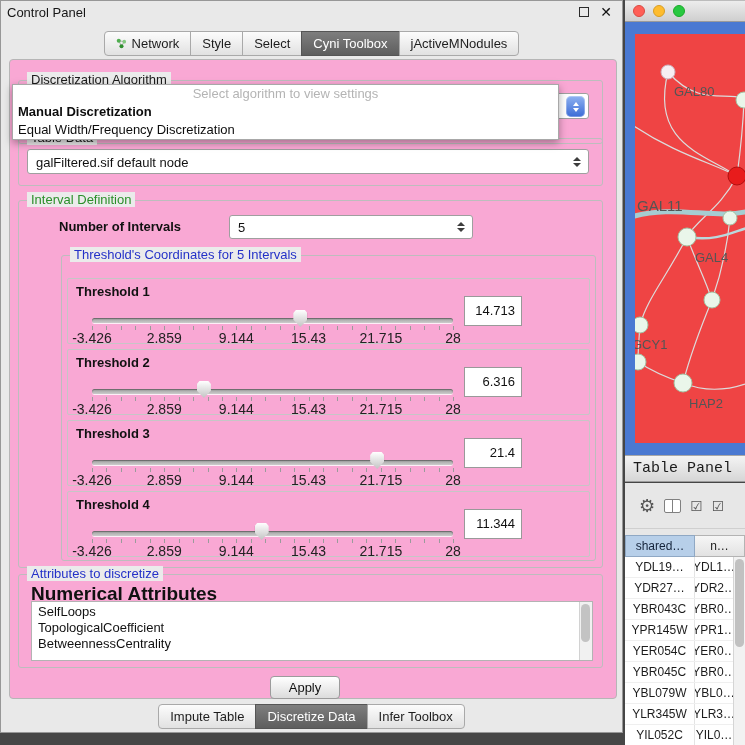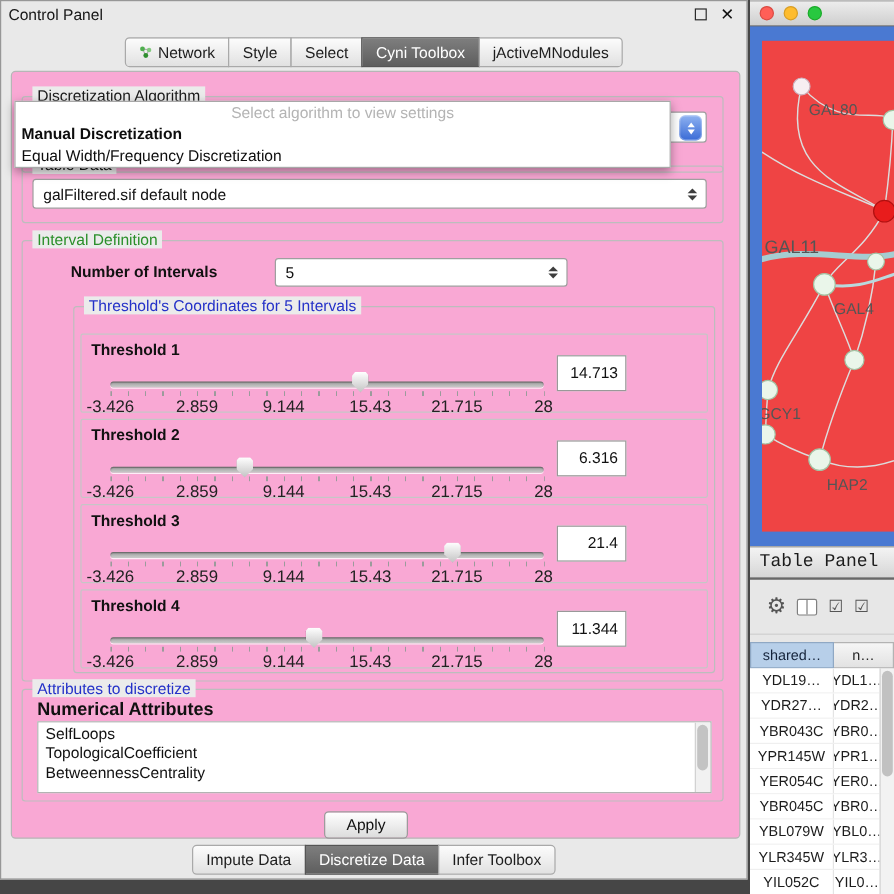--- a/index.html
+++ b/index.html
@@ -102,21 +102,21 @@
     position:absolute; left:24px; top:47px; width:362px; height:4px;
     background:repeating-linear-gradient(90deg,#9b9b9b 0,#9b9b9b 1px,transparent 1px,transparent 14.44px);
   }
   .tick-label { position:absolute; top:51px; transform:translateX(-50%); font-size:14px; color:#222; white-space:nowrap; }
   .t-value {
     position:absolute; left:396px; top:17px; width:58px; height:30px;
     background:#fff; border:1px solid #999; font-size:13px; line-height:28px; text-align:right; padding-right:6px; color:#111;
   }
 
   .attr-group { left:8px; top:514px; width:585px; height:94px; }
-  .attr-title { position:absolute; left:12px; top:8px; font-weight:bold; font-size:15px; color:#111; }
+  .attr-title { position:absolute; left:12px; top:8px; font-weight:bold; font-size:19px; color:#111; }
   .attr-list { position:absolute; left:12px; top:26px; width:562px; height:60px; background:#fff; border:1px solid #b3b3b3; overflow:hidden; }
   .attr-items { padding-top:2px; }
   .attr-item { font-size:13px; line-height:16px; padding-left:6px; color:#111; white-space:nowrap; }
   .list-scrollbar { position:absolute; right:0; top:0; bottom:0; width:13px; background:#f1f1f1; border-left:1px solid #d2d2d2; }
   .list-thumb { margin:2px 1px; width:9px; height:38px; background:#c3c3c3; border-radius:5px; }
 
   .apply-btn {
     position:absolute; left:260px; top:616px; width:70px; height:23px;
     background:linear-gradient(#ffffff,#dcdcdc); border:1px solid #9c9c9c; border-radius:4px;
     font-size:13px; color:#111; font-family:inherit;
@@ -320,21 +320,21 @@
             <div class="list-thumb"></div>
           </div>
         </div>
       </div>
 
       <button class="apply-btn">Apply</button>
     </div>
 
     <div class="bottom-tabbar">
         <div class="cp-tab">
-          <span>Impute Data</span>
+          <span>Impute Table</span>
         </div>
         <div class="cp-tab selected">
           <span>Discretize Data</span>
         </div>
         <div class="cp-tab">
           <span>Infer Toolbox</span>
         </div>
       </div>
   </section>
 

